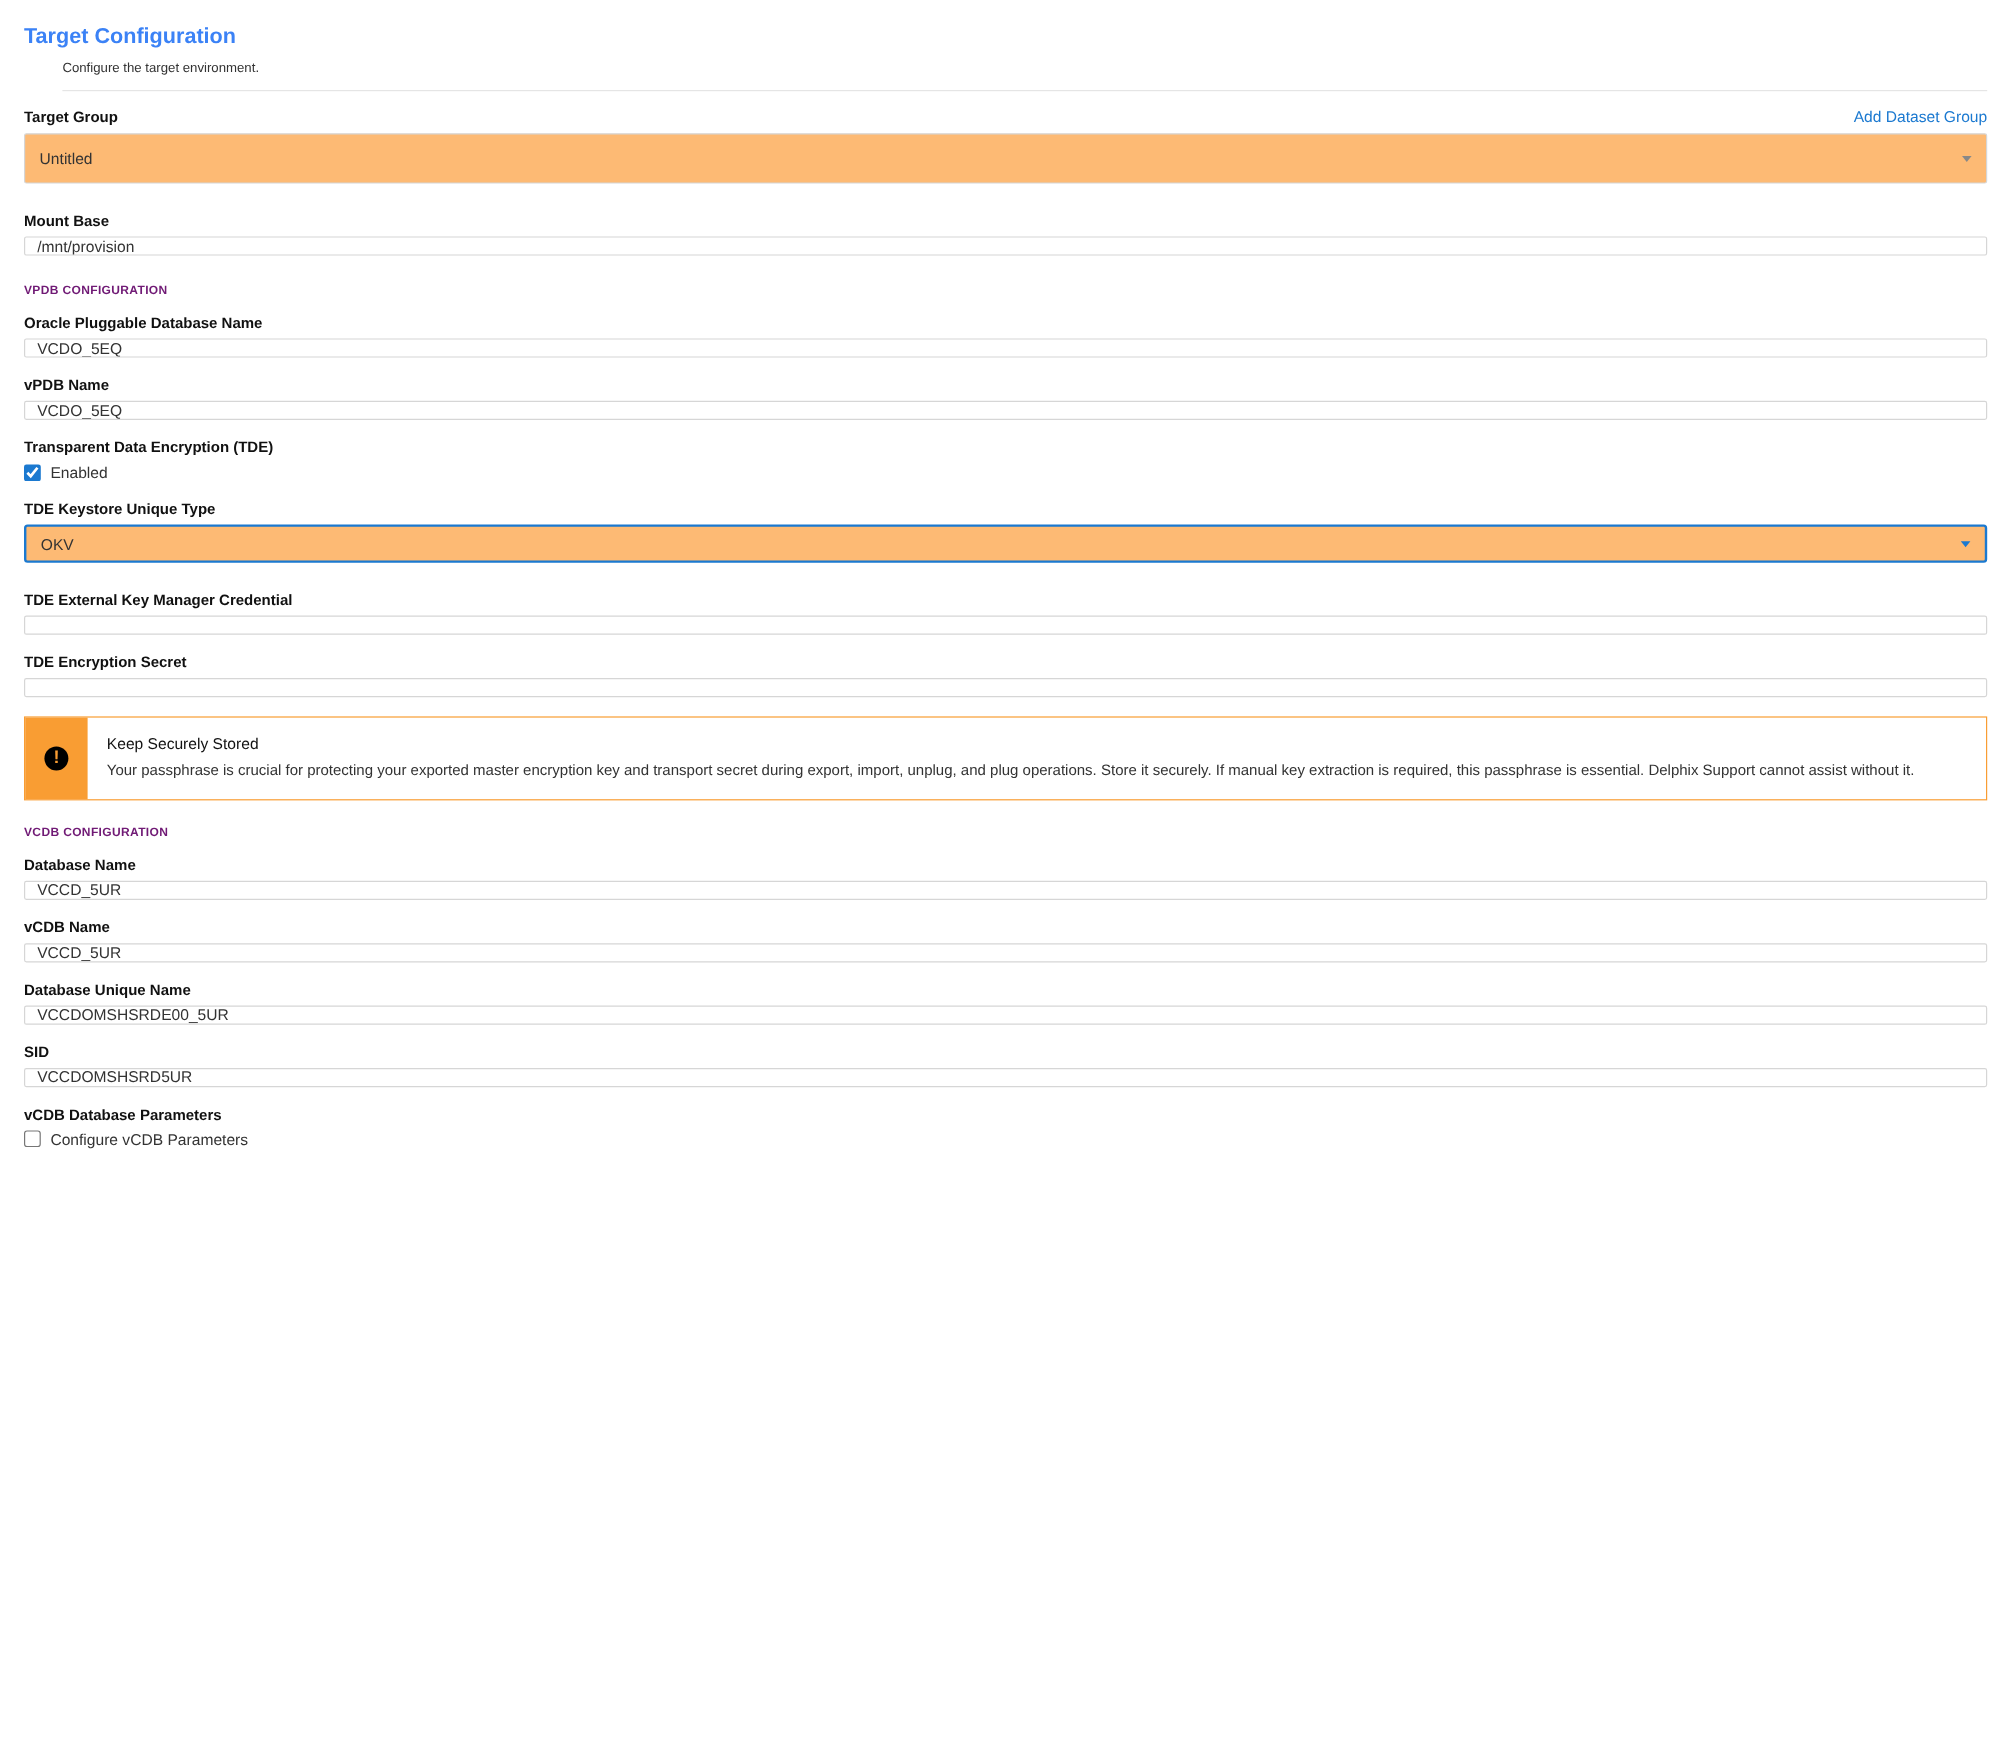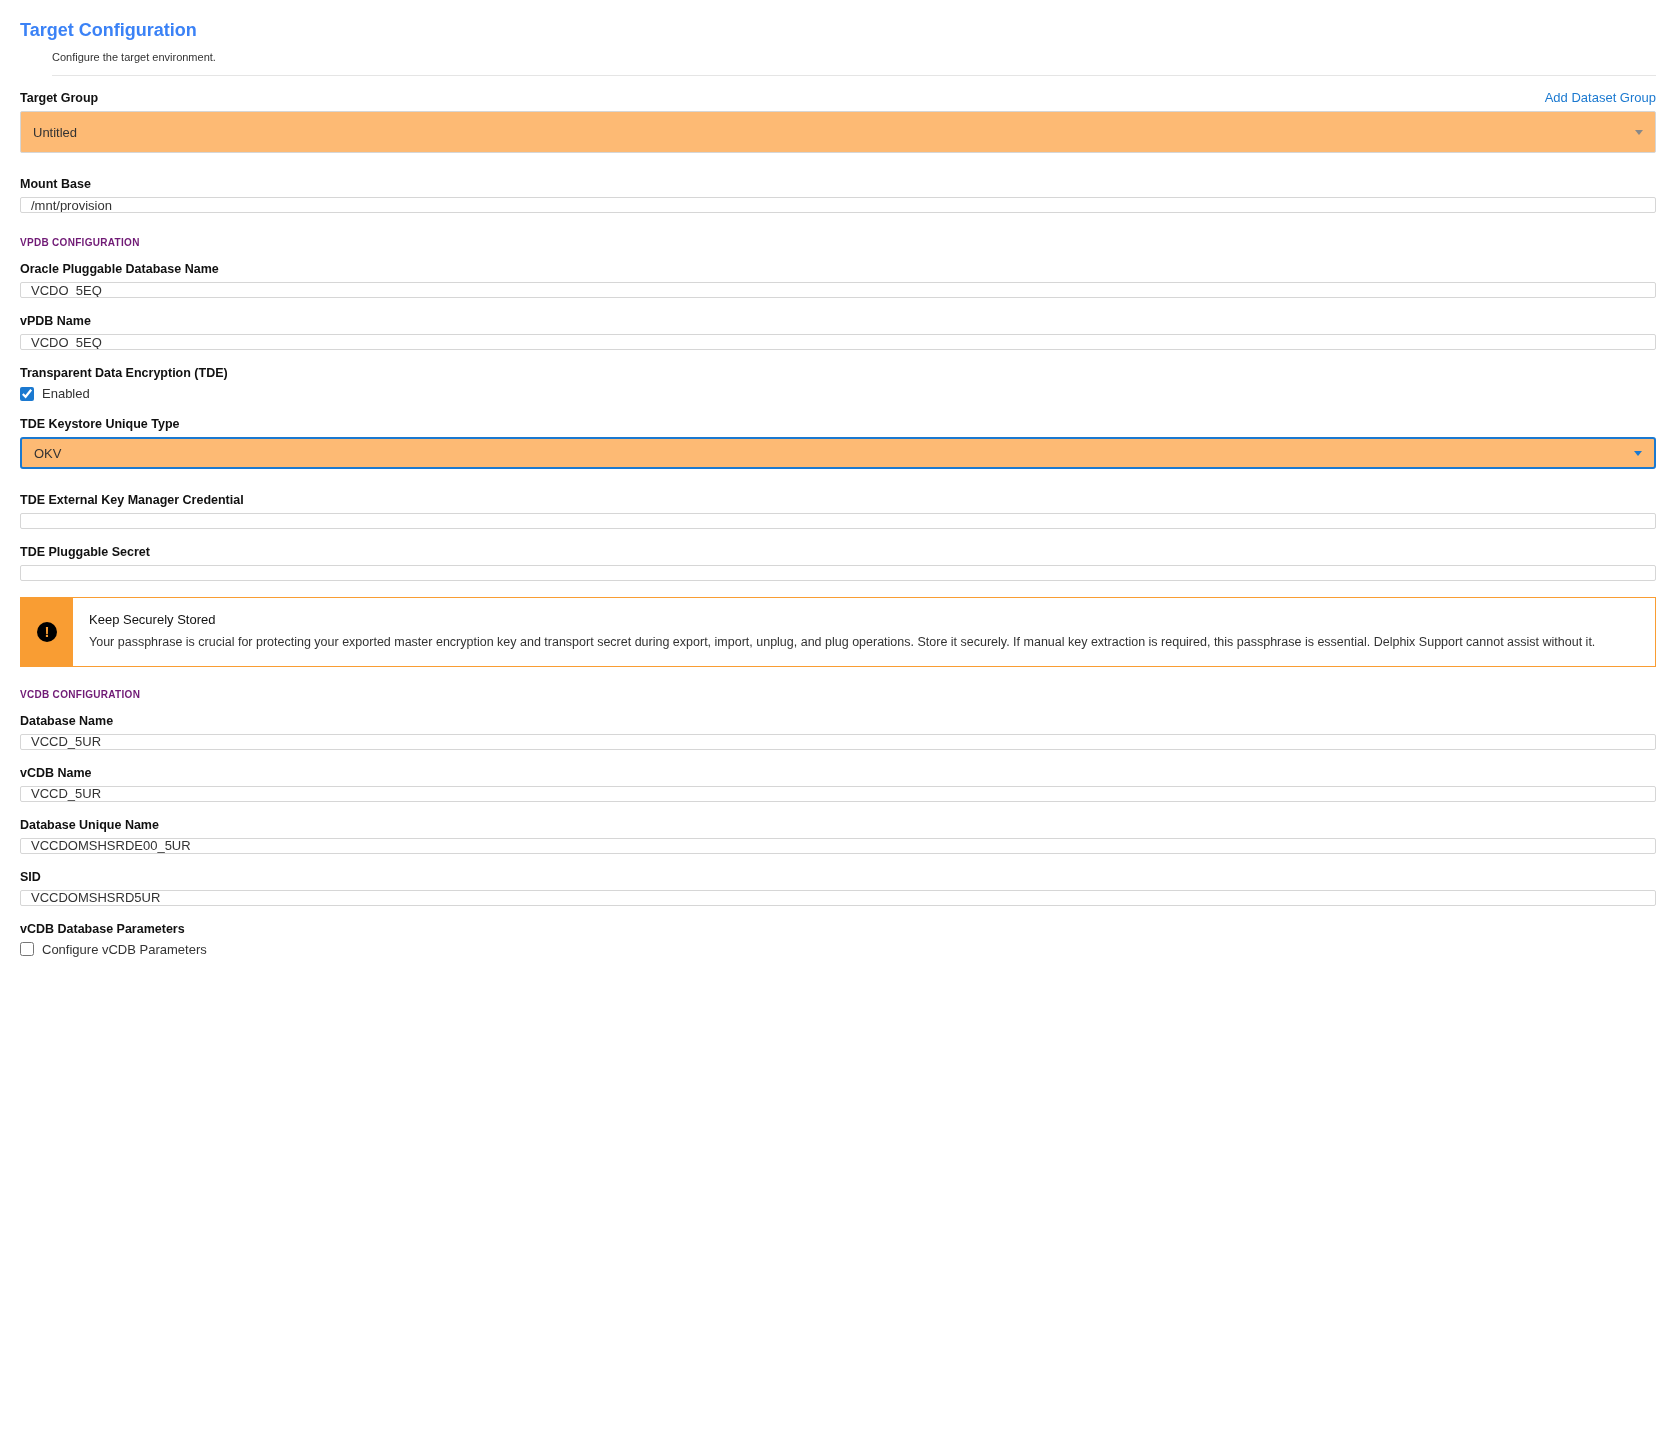--- a/index.html
+++ b/index.html
@@ -224,21 +224,21 @@
 
   <div class="field-row-sm">
     <div class="label-line">
       <span class="field-label">TDE External Key Manager Credential</span>
     </div>
     <input class="text-input" type="text" value="" style="">
   </div>
 
   <div class="field-row-sm">
     <div class="label-line">
-      <span class="field-label">TDE Pluggable Secret</span>
+      <span class="field-label">TDE Encryption Secret</span>
     </div>
     <input class="text-input" type="text" value="" style="">
   </div>
 
   <div class="alert">
     <div class="alert-icon-col">
       <div class="alert-icon">!</div>
     </div>
     <div class="alert-body">
       <div class="alert-title">Keep Securely Stored</div>

